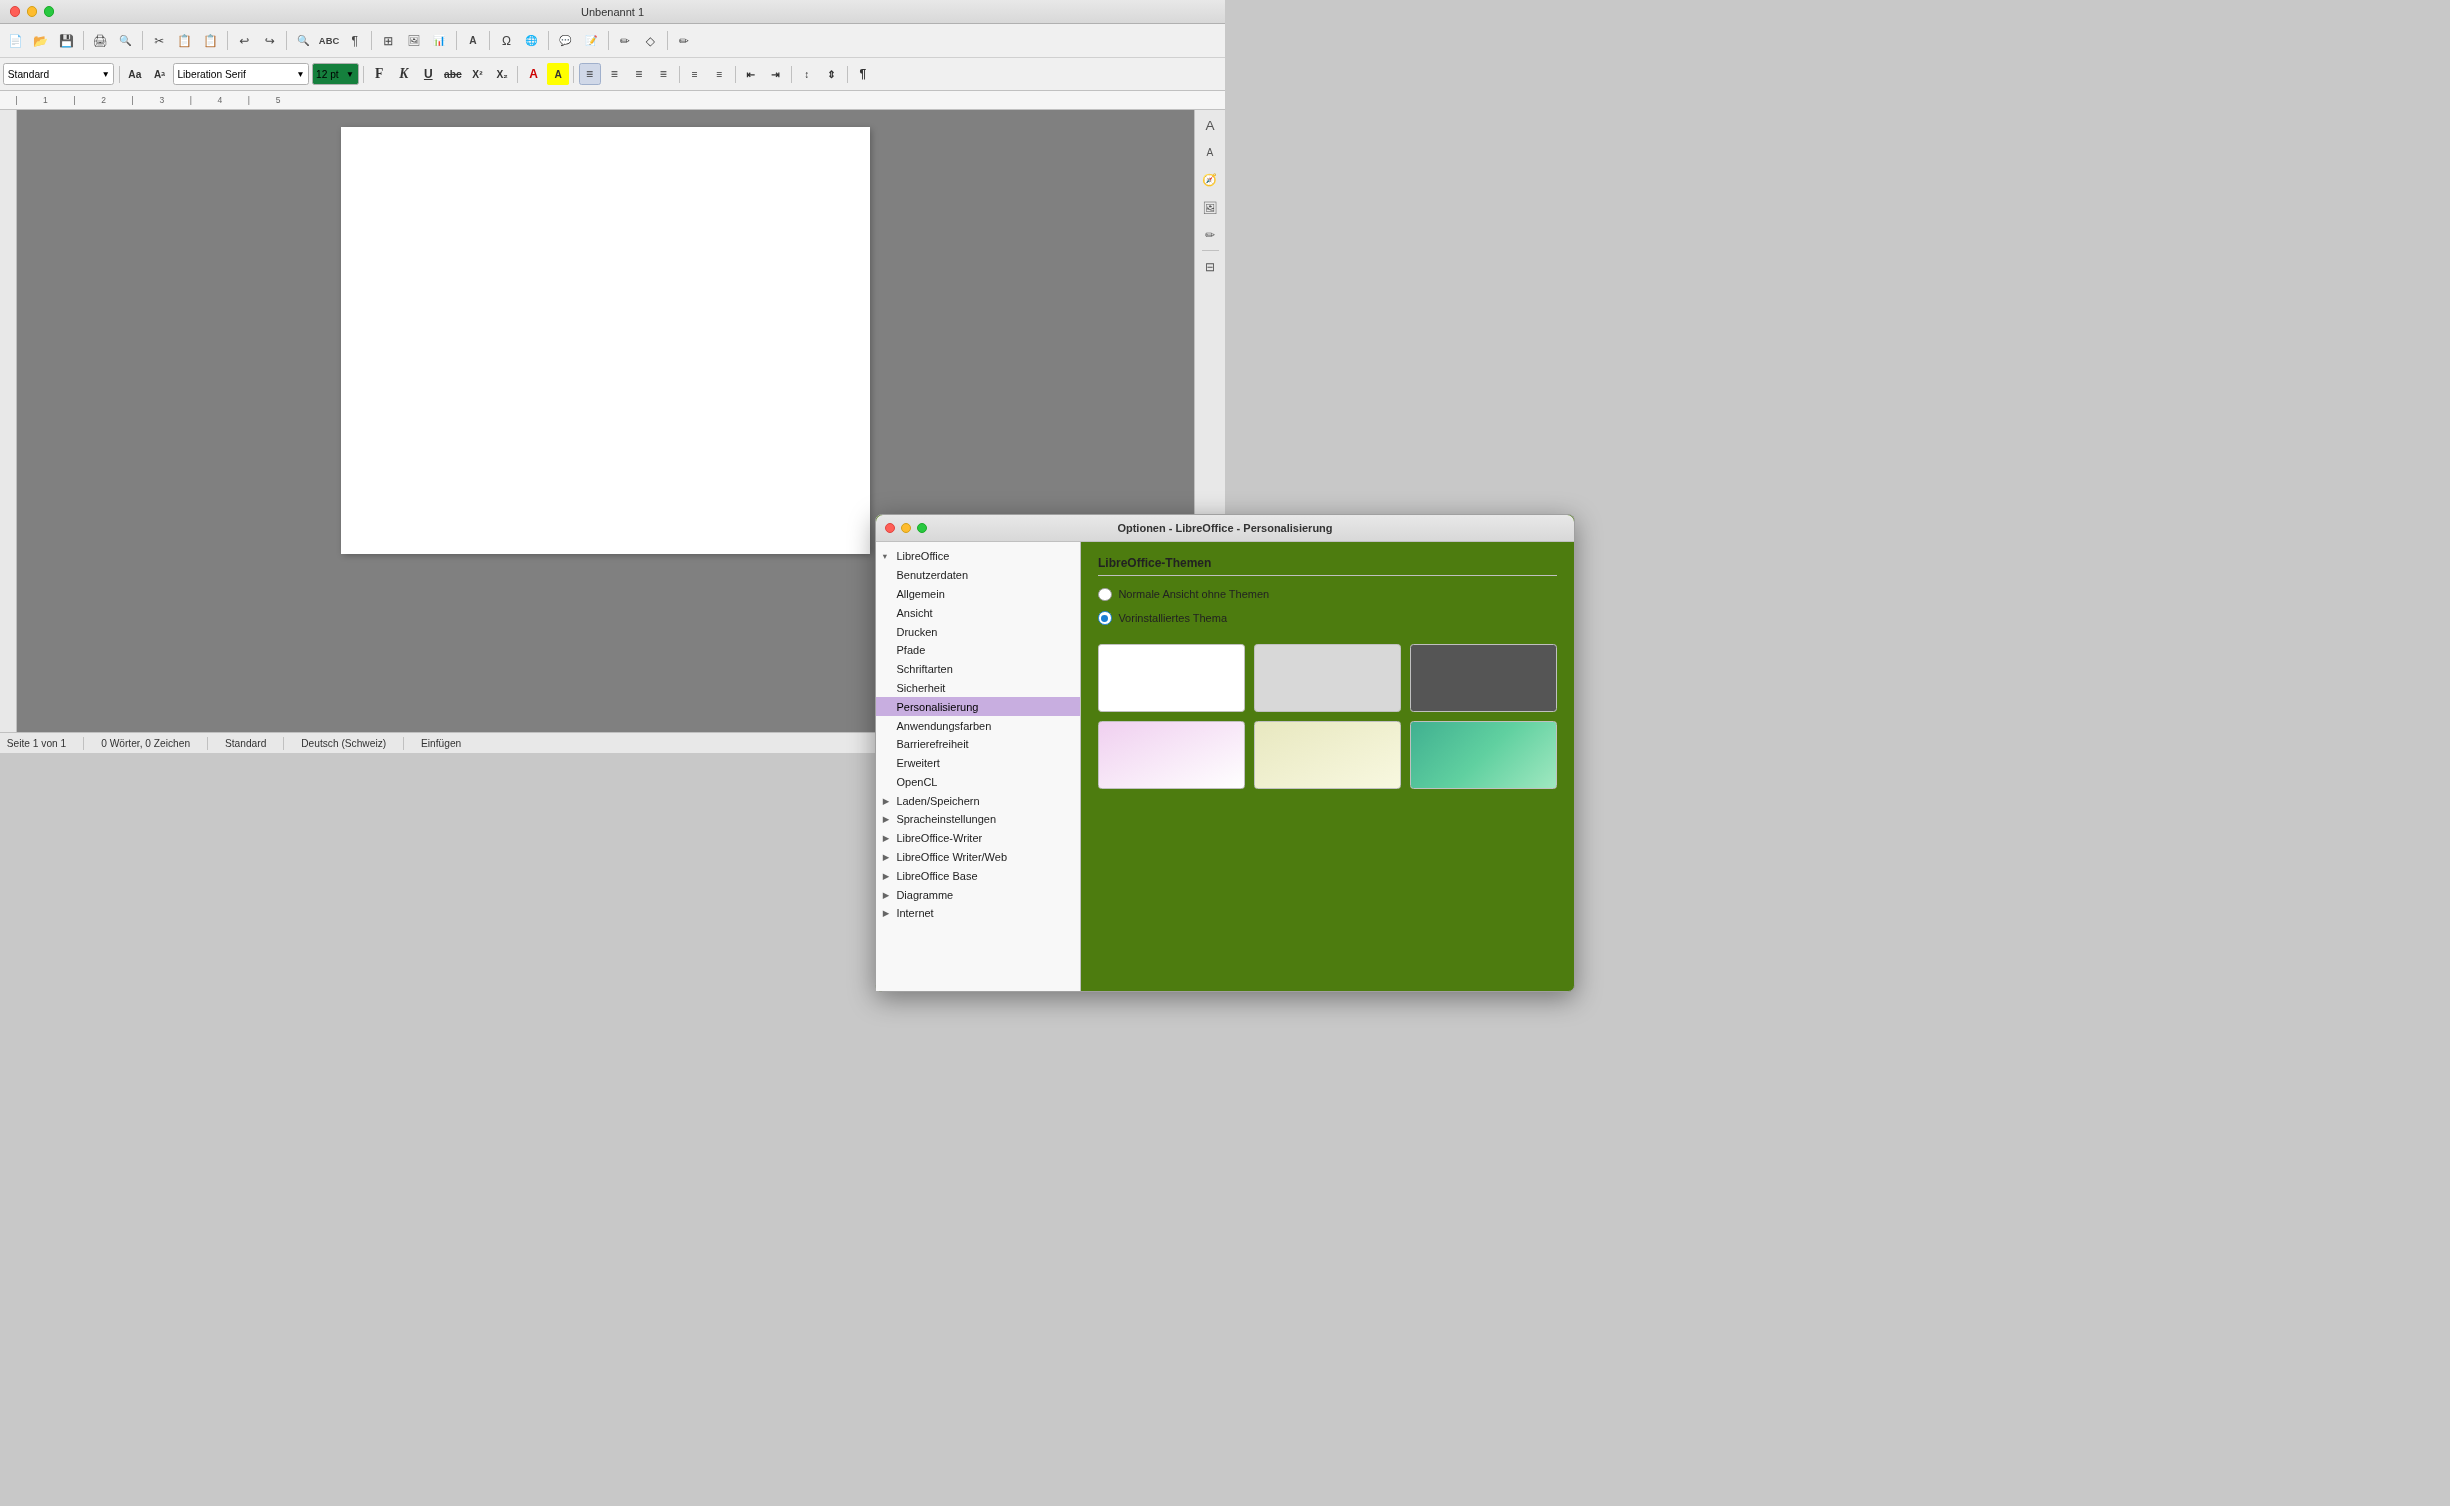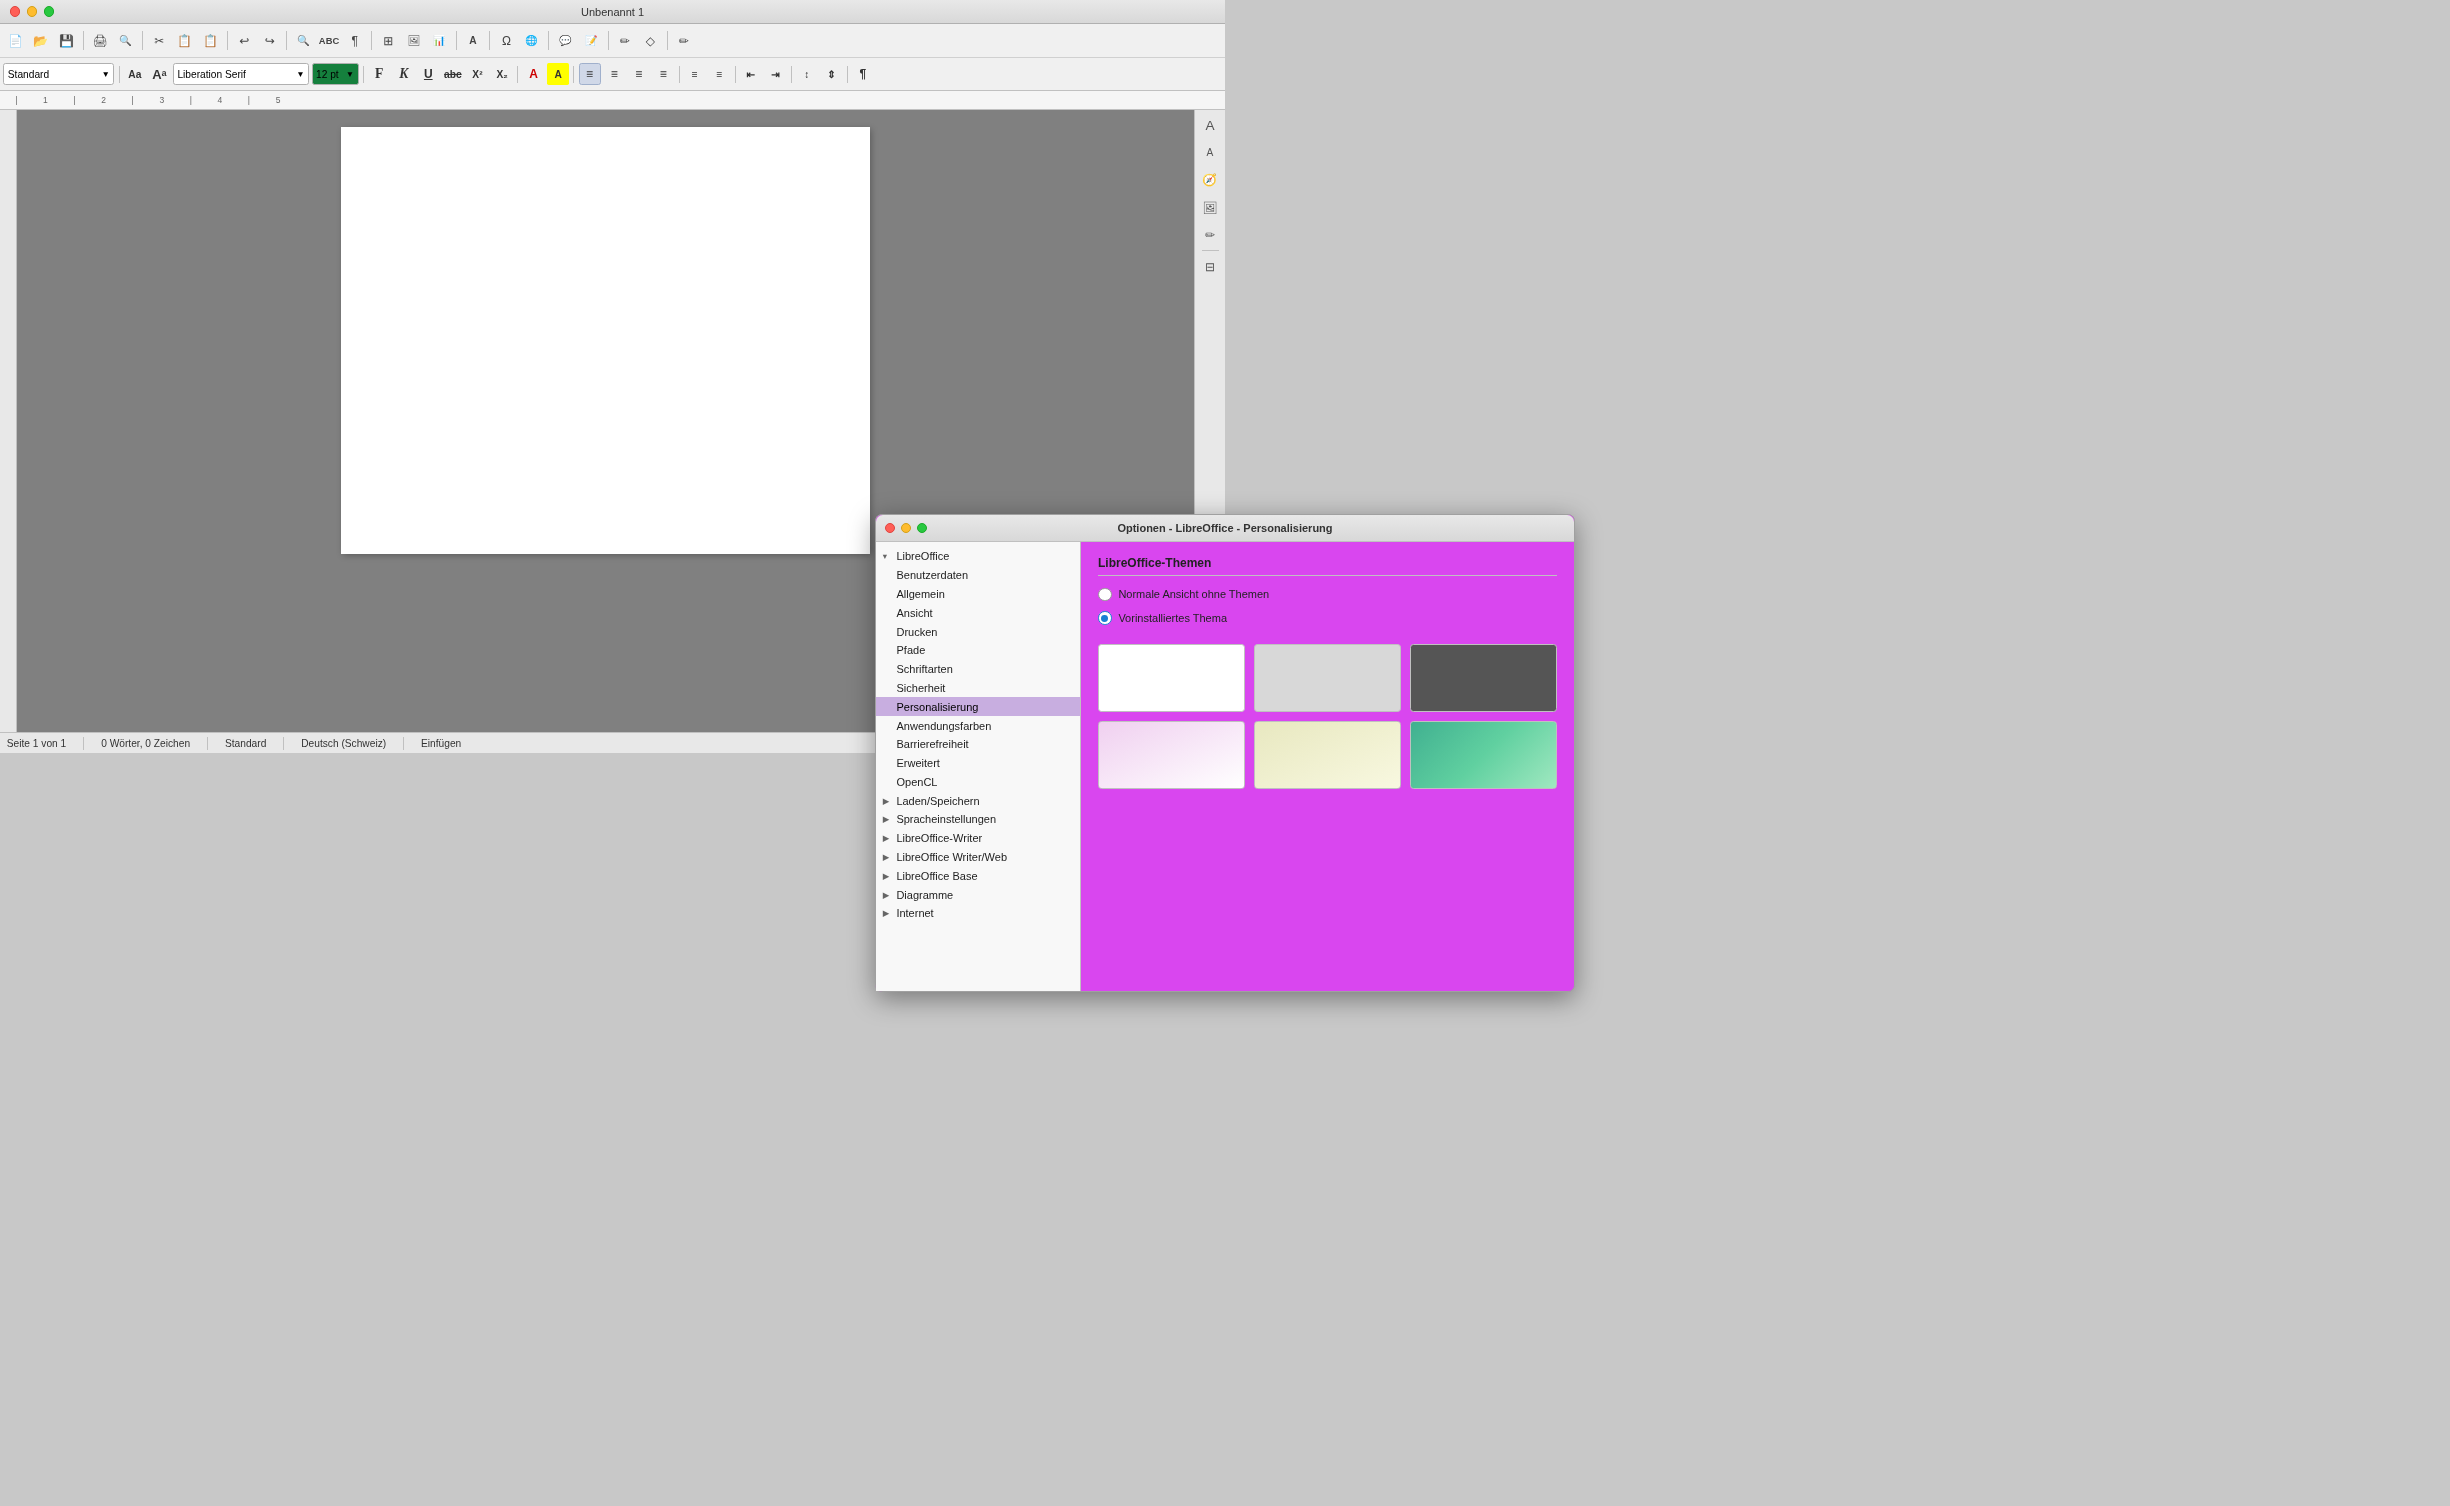--- a/index.html
+++ b/index.html
@@ -218,21 +218,21 @@
     
     .dialog-overlay {
       position: fixed;
       top: 0; left: 0; right: 0; bottom: 0;
       display: flex;
       align-items: center;
       justify-content: center;
       z-index: 1000;
     }
     .dialog {
-      background: #d946ef;
+      background: #4d7c0f;
       border: 0.9px solid #a0a0a0;
       border-radius: 6.8px;
       box-shadow: 0 6.8px 27px rgba(0,0,0,0.4);
       width: 700px;
       min-height: 478px;
       display: flex;
       flex-direction: column;
     }
     .dialog-titlebar {
       background: linear-gradient(to bottom, #e8e8e8, #d8d8d8);
@@ -458,21 +458,21 @@
     <div class="toolbar-sep"></div>
     <div class="toolbar-btn">✏</div>
   </div>
   <div class="format-bar">
     <div class="style-select">
       <span>Standard</span>
       <span style="font-size:8.5px;">▼</span>
     </div>
     <div class="fmt-sep"></div>
     <div class="fmt-btn" style="font-size:10.2px;font-weight:bold;">Aa</div>
-    <div class="fmt-btn" style="font-size:13px;">Aᵃ</div>
+    <div class="fmt-btn" style="font-size:10px;">Aᵃ</div>
     <div class="font-select">
       <span>Liberation Serif</span>
       <span style="font-size:8.5px;">▼</span>
     </div>
     <div class="size-select">
       <span>12 pt</span>
       <span style="font-size:8.5px;">▼</span>
     </div>
     <div class="fmt-sep"></div>
     <div class="fmt-btn" style="font-weight:900;font-family:serif;font-size:13.6px;">F</div>

